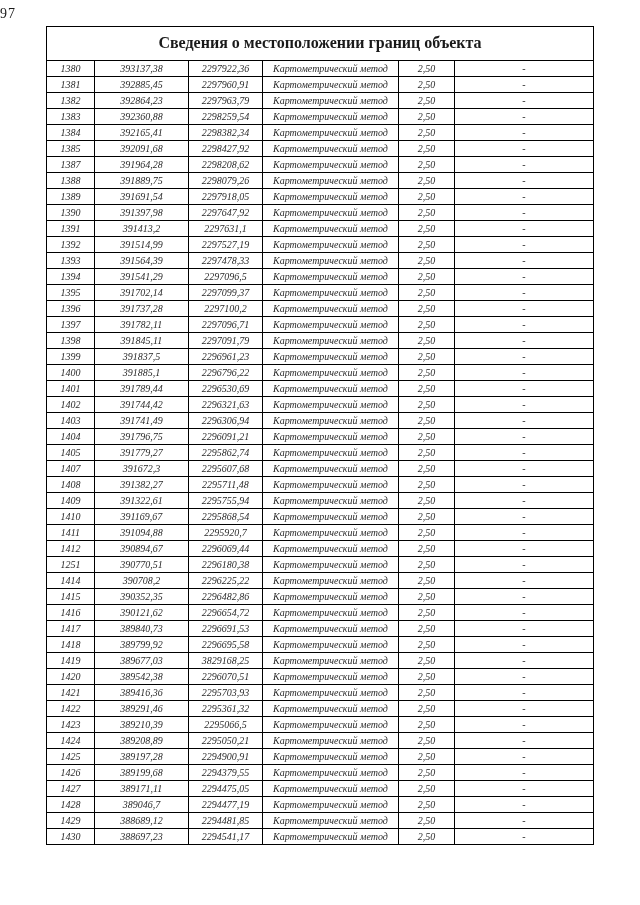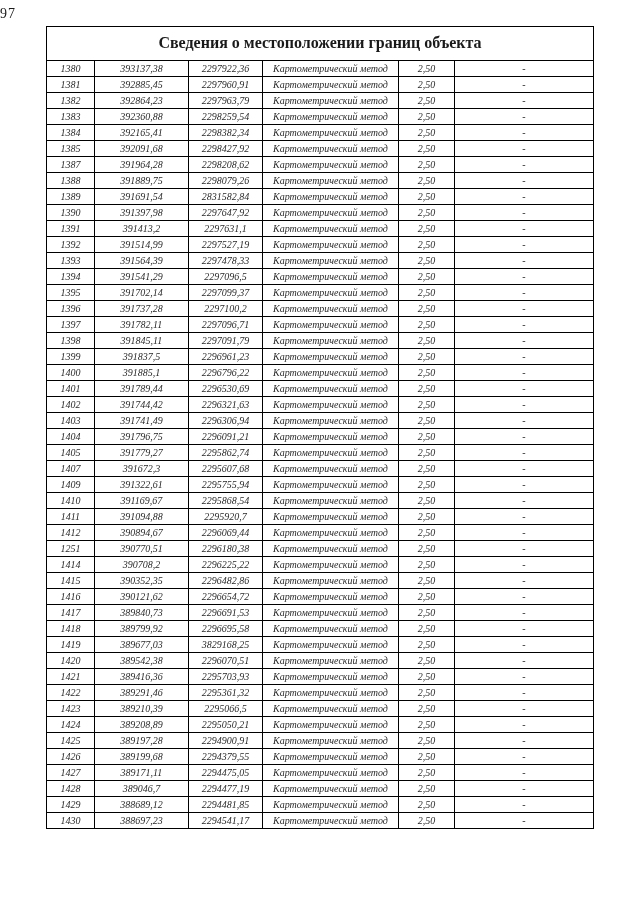--- a/index.html
+++ b/index.html
@@ -139,21 +139,21 @@
           <td>1388</td>
           <td>391889,75</td>
           <td>2298079,26</td>
           <td>Картометрический метод</td>
           <td>2,50</td>
           <td>-</td>
         </tr>
         <tr>
           <td>1389</td>
           <td>391691,54</td>
-          <td>2831582,84</td>
+          <td>2297918,05</td>
           <td>Картометрический метод</td>
           <td>2,50</td>
           <td>-</td>
         </tr>
         <tr>
           <td>1390</td>
           <td>391397,98</td>
           <td>2297647,92</td>
           <td>Картометрический метод</td>
           <td>2,50</td>
@@ -276,20 +276,28 @@
           <td>391779,27</td>
           <td>2295862,74</td>
           <td>Картометрический метод</td>
           <td>2,50</td>
           <td>-</td>
         </tr>
         <tr>
           <td>1407</td>
           <td>391672,3</td>
           <td>2295607,68</td>
+          <td>Картометрический метод</td>
+          <td>2,50</td>
+          <td>-</td>
+        </tr>
+        <tr>
+          <td>1408</td>
+          <td>391382,27</td>
+          <td>2295711,48</td>
           <td>Картометрический метод</td>
           <td>2,50</td>
           <td>-</td>
         </tr>
         <tr>
           <td>1409</td>
           <td>391322,61</td>
           <td>2295755,94</td>
           <td>Картометрический метод</td>
           <td>2,50</td>

